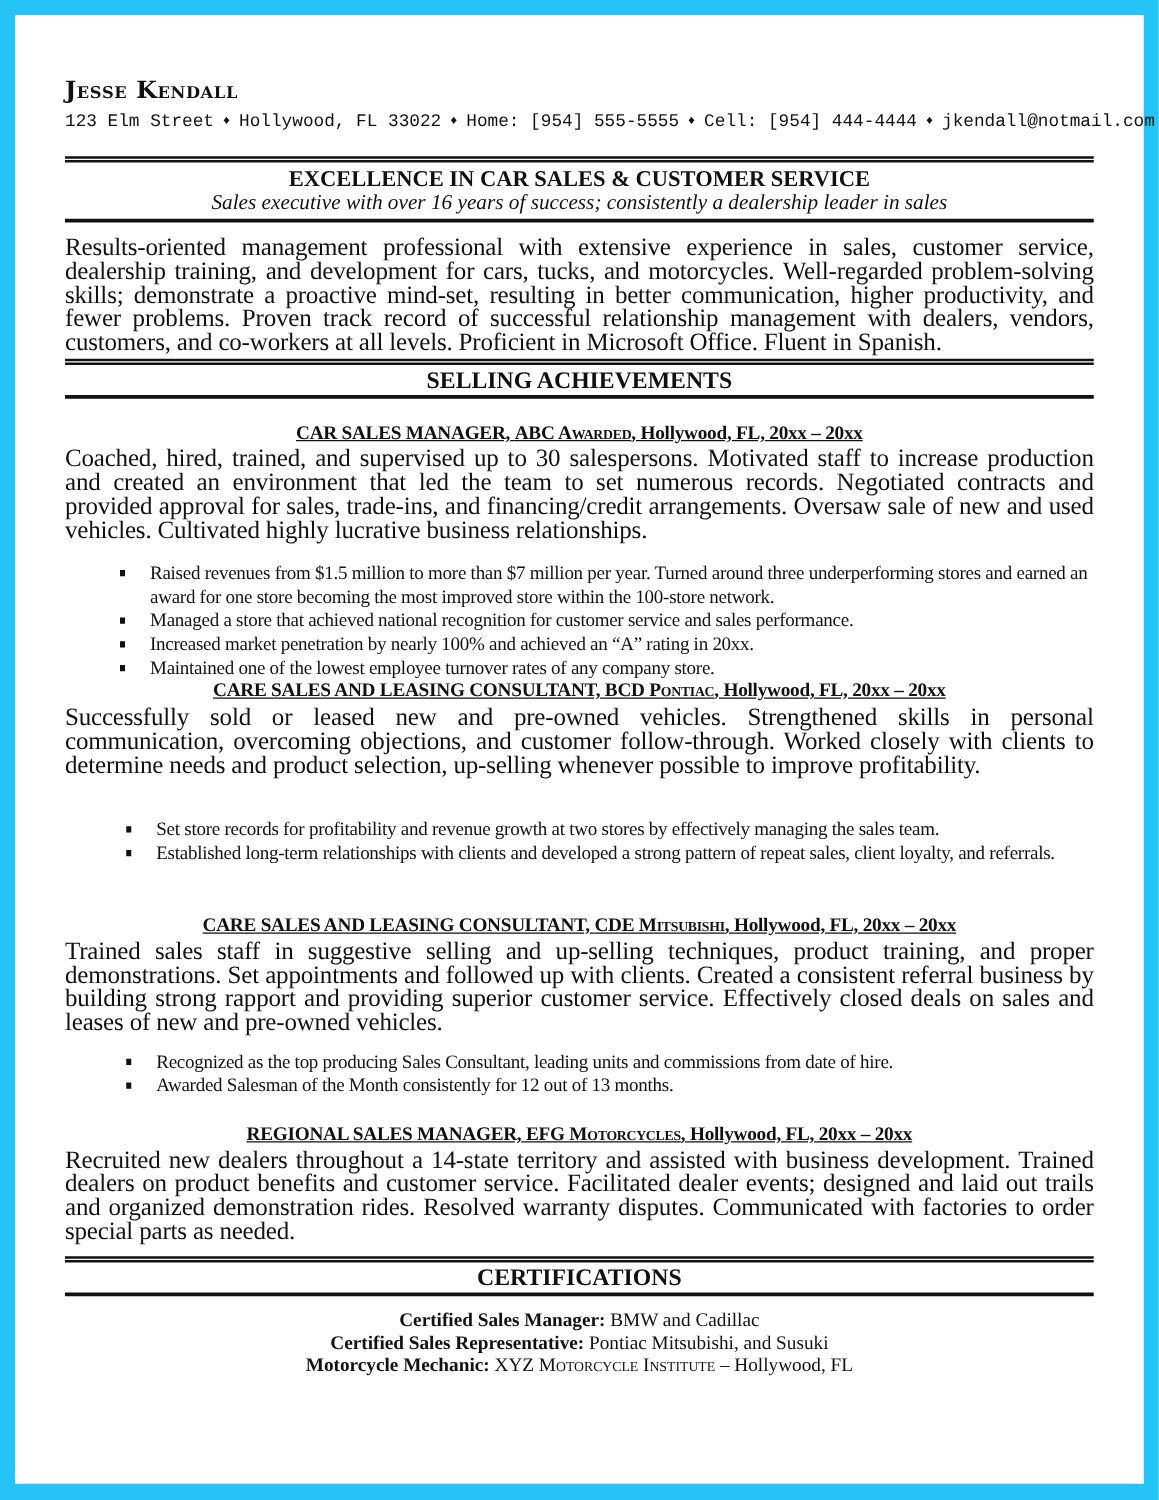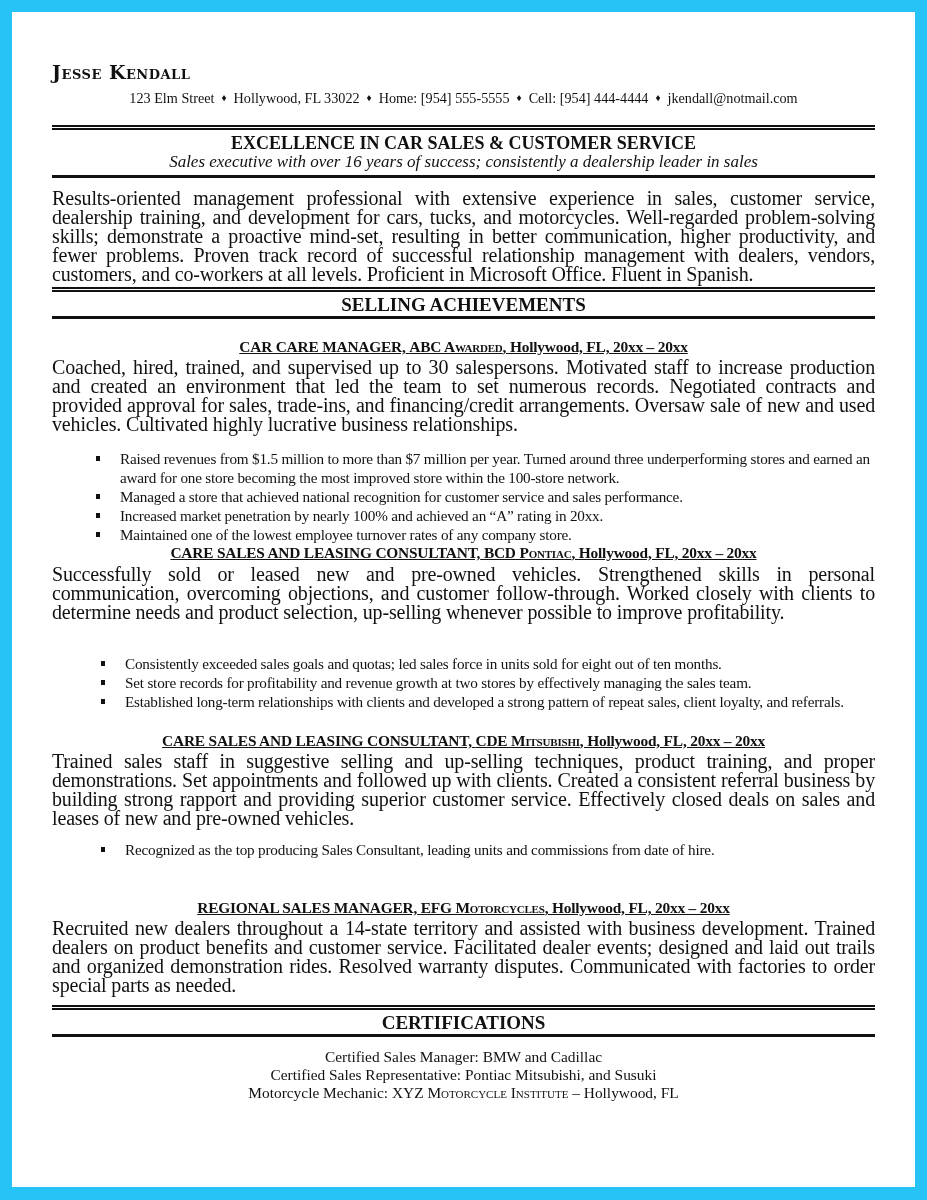--- a/index.html
+++ b/index.html
@@ -28,21 +28,21 @@
     font-family: "DejaVu Serif", serif;
     font-weight: bold;
     font-size: 19px;
     font-variant: small-caps;
     letter-spacing: 0.5px;
     line-height: 30px;
   }
   .contact {
     position: absolute; top: 78px; left: 0; width: 823px;
     text-align: center;
-    font-family: Liberation Serif, serif;
+    font-family: Liberation Mono, monospace;
     font-size: 14.2px;
     white-space: nowrap;
   }
   .contact .sep { display: inline-block; margin: 0 7px; font-size: 10px; vertical-align: 2px; }
 
   
   .rule-double {
     position: absolute; left: 0; width: 823px; height: 5px;
     border-top: 2px solid #111;
     border-bottom: 2px solid #111;
@@ -95,21 +95,21 @@
     position: absolute; left: 28px; top: 7px;
     width: 4px; height: 5px; background: #111;
   }
   ul.bullets.deep li { padding-left: 57px; }
   ul.bullets.deep li::before { left: 33px; }
 
   .cert {
     position: absolute; left: 0; width: 823px; text-align: center;
     font-size: 15.4px; line-height: 18px;
   }
-  .cert b { font-weight: normal; }
+  .cert b { font-weight: bold; }
   .cert .sc { font-variant: small-caps; }
 </style>
 </head>
 <body>
 
 <div class="page">
   <div class="content">
 
     <div class="name">Jesse Kendall</div>
     <div class="contact">
@@ -120,41 +120,41 @@
     <div class="banner-title" style="top:121px">EXCELLENCE IN CAR SALES &amp; CUSTOMER SERVICE</div>
     <div class="banner-sub" style="top:140px">Sales executive with over 16 years of success; consistently a dealership leader in sales</div>
     <div class="rule-single" style="top:163px"></div>
 
     <div class="para" style="top:177px">Results-oriented management professional with extensive experience in sales, customer service, dealership training, and development for cars, tucks, and motorcycles. Well-regarded problem-solving skills; demonstrate a proactive mind-set, resulting in better communication, higher productivity, and fewer problems. Proven track record of successful relationship management with dealers, vendors, customers, and co-workers at all levels. Proficient in Microsoft Office. Fluent in Spanish.</div>
 
     <div class="rule-double" style="top:275px"></div>
     <div class="section-title" style="top:282px">SELLING ACHIEVEMENTS</div>
     <div class="rule-single" style="top:304px"></div>
 
-    <div class="job-title" style="top:326px"><span>CAR CARE MANAGER,</span> <span class="sc">ABC Awarded</span><span>, Hollywood, FL, 20xx – 20xx</span></div>
+    <div class="job-title" style="top:326px"><span>CAR SALES MANAGER,</span> <span class="sc">ABC Awarded</span><span>, Hollywood, FL, 20xx – 20xx</span></div>
     <div class="para" style="top:346px">Coached, hired, trained, and supervised up to 30 salespersons. Motivated staff to increase production and created an environment that led the team to set numerous records. Negotiated contracts and provided approval for sales, trade-ins, and financing/credit arrangements. Oversaw sale of new and used vehicles. Cultivated highly lucrative business relationships.</div>
     <ul class="bullets" style="top:421px">
       <li>Raised revenues from $1.5 million to more than $7 million per year. Turned around three underperforming stores and earned an award for one store becoming the most improved store within the 100-store network.</li>
       <li>Managed a store that achieved national recognition for customer service and sales performance.</li>
       <li>Increased market penetration by nearly 100% and achieved an “A” rating in 20xx.</li>
       <li>Maintained one of the lowest employee turnover rates of any company store.</li>
     </ul>
 
     <div class="job-title" style="top:532px"><span>CARE SALES AND LEASING CONSULTANT,</span> <span class="sc">BCD Pontiac</span><span>, Hollywood, FL, 20xx – 20xx</span></div>
     <div class="para" style="top:553px">Successfully sold or leased new and pre-owned vehicles. Strengthened skills in personal communication, overcoming objections, and customer follow-through. Worked closely with clients to determine needs and product selection, up-selling whenever possible to improve profitability.</div>
     <ul class="bullets deep" style="top:626px">
-      <li>Consistently exceeded sales goals and quotas; led sales force in units sold for eight out of ten months.</li>
       <li>Set store records for profitability and revenue growth at two stores by effectively managing the sales team.</li>
       <li>Established long-term relationships with clients and developed a strong pattern of repeat sales, client loyalty, and referrals.</li>
     </ul>
 
     <div class="job-title" style="top:720px"><span>CARE SALES AND LEASING CONSULTANT,</span> <span class="sc">CDE Mitsubishi</span><span>, Hollywood, FL, 20xx – 20xx</span></div>
     <div class="para" style="top:740px">Trained sales staff in suggestive selling and up-selling techniques, product training, and proper demonstrations. Set appointments and followed up with clients. Created a consistent referral business by building strong rapport and providing superior customer service. Effectively closed deals on sales and leases of new and pre-owned vehicles.</div>
     <ul class="bullets deep" style="top:812px">
       <li>Recognized as the top producing Sales Consultant, leading units and commissions from date of hire.</li>
+      <li>Awarded Salesman of the Month consistently for 12 out of 13 months.</li>
     </ul>
 
     <div class="job-title" style="top:887px"><span>REGIONAL SALES MANAGER,</span> <span class="sc">EFG Motorcycles</span><span>, Hollywood, FL, 20xx – 20xx</span></div>
     <div class="para" style="top:907px">Recruited new dealers throughout a 14-state territory and assisted with business development. Trained dealers on product benefits and customer service. Facilitated dealer events; designed and laid out trails and organized demonstration rides. Resolved warranty disputes. Communicated with factories to order special parts as needed.</div>
 
     <div class="rule-double" style="top:993px"></div>
     <div class="section-title" style="top:1000px">CERTIFICATIONS</div>
     <div class="rule-single" style="top:1022px"></div>
 
     <div class="cert" style="top:1036px"><b>Certified Sales Manager:</b><span> BMW and Cadillac</span></div>

